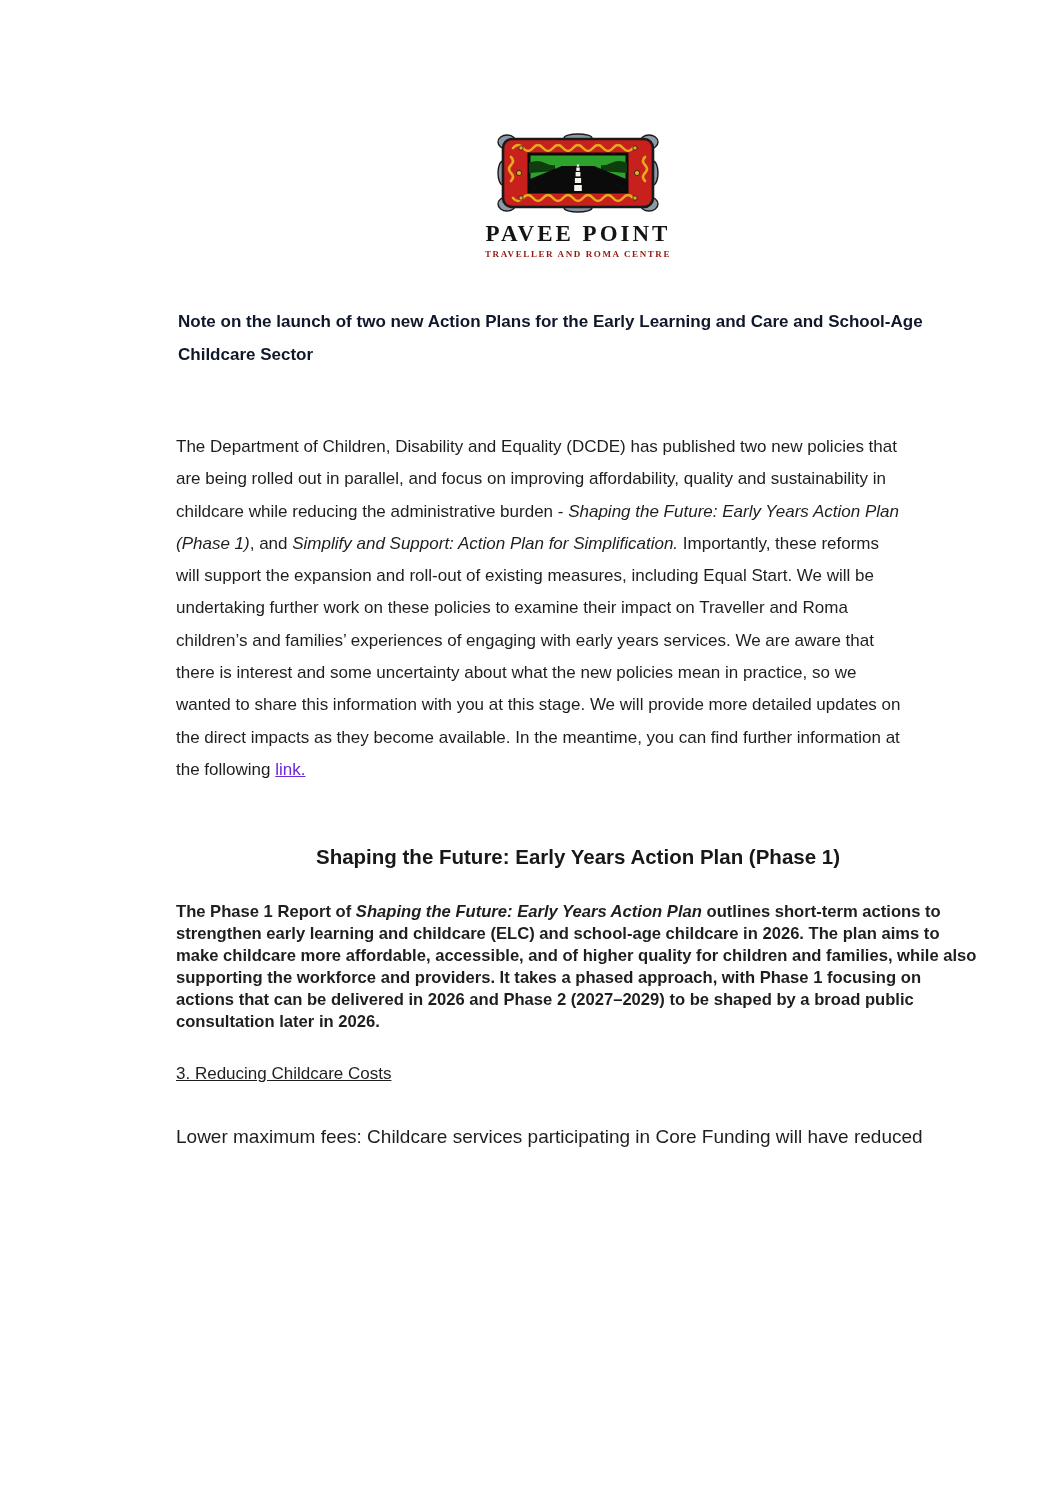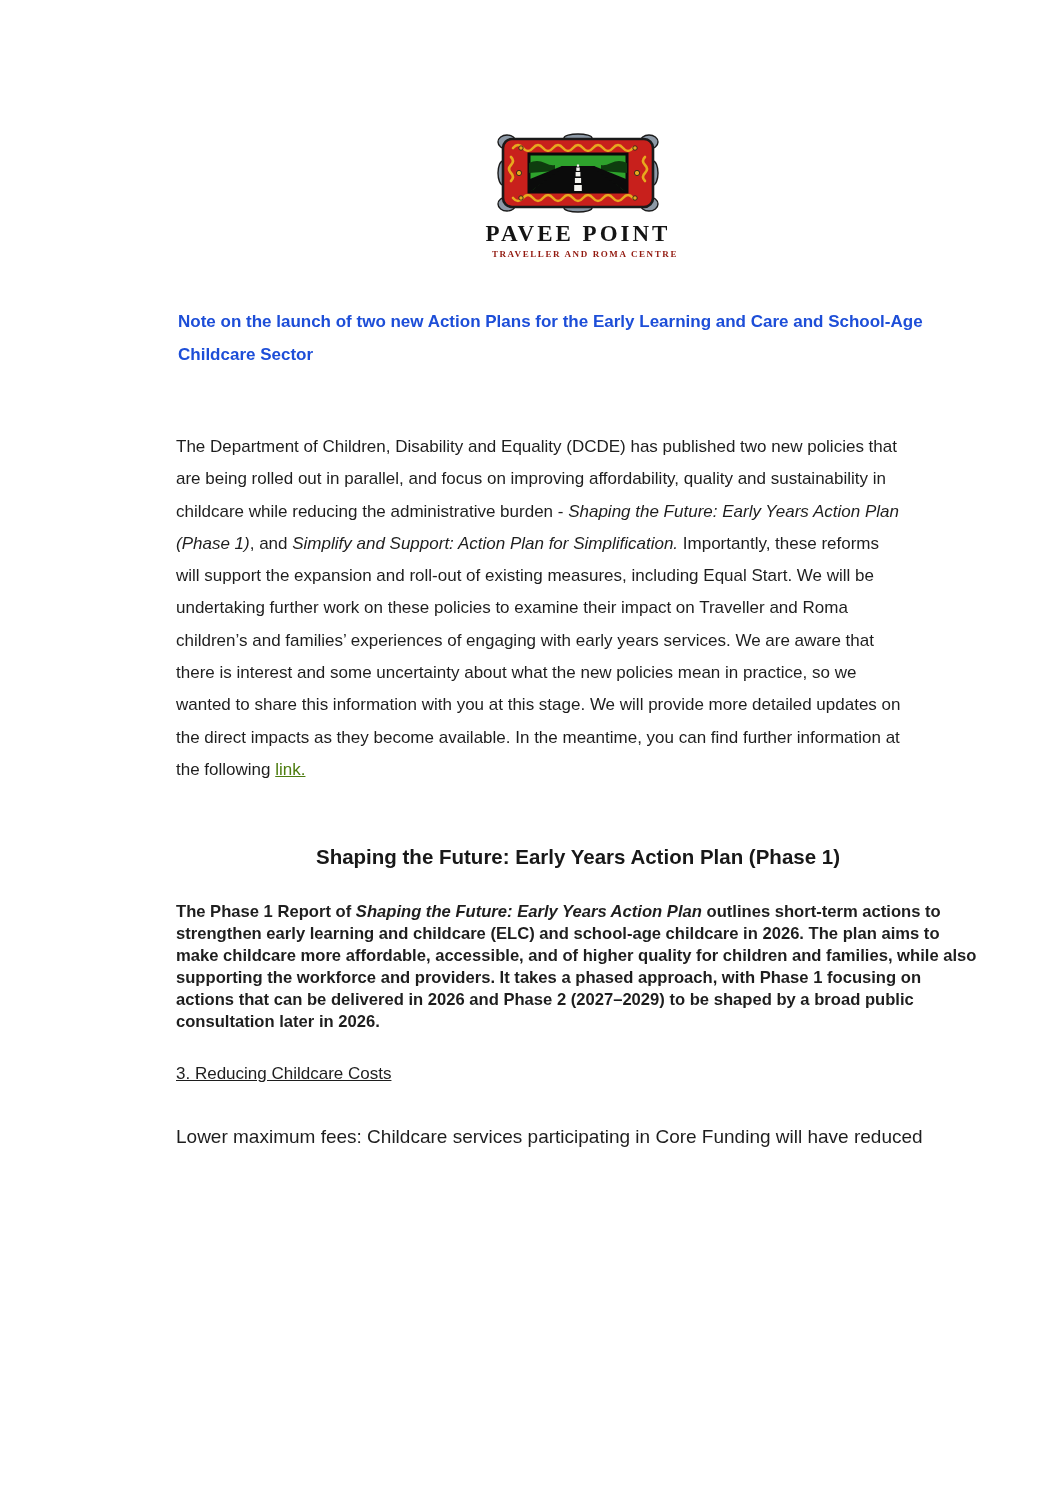--- a/index.html
+++ b/index.html
@@ -19,38 +19,38 @@
   .logo-title {
     margin-top:4px;
     font-family:"Liberation Serif","DejaVu Serif",serif;
     font-size:23px; font-weight:bold; letter-spacing:3px;
     color:#141414; white-space:nowrap;
   }
   .logo-subtitle {
     margin-top:2px;
     font-family:"Liberation Serif","DejaVu Serif",serif;
     font-size:9px; font-weight:bold; letter-spacing:1.6px;
-    color:#92190f; white-space:nowrap;text-align:right;
+    color:#92190f; white-space:nowrap;
   }
 
   
   .note-heading {
     margin:46px 0 0 2px;
     width:750px;
     font-size:17px; font-weight:bold; line-height:33px;
-    color:#1d4ed8;
+    color:#0f172a;
   }
   p { margin:0; }
   .intro {
     margin-top:60px;
     width:728px;
     font-size:17px; line-height:32.3px;
   }
   .italic { font-style:italic; }
-  a.doc-link { color:#4d7c0f; text-decoration:underline; }
+  a.doc-link { color:#6d28d9; text-decoration:underline; }
 
   .section-heading {
     margin:56px 0 0 0;
     width:804px;
     text-align:center;
     font-size:20.5px; font-weight:bold; line-height:30px;
     color:#181818;
   }
   .overview {
     margin-top:29px;

